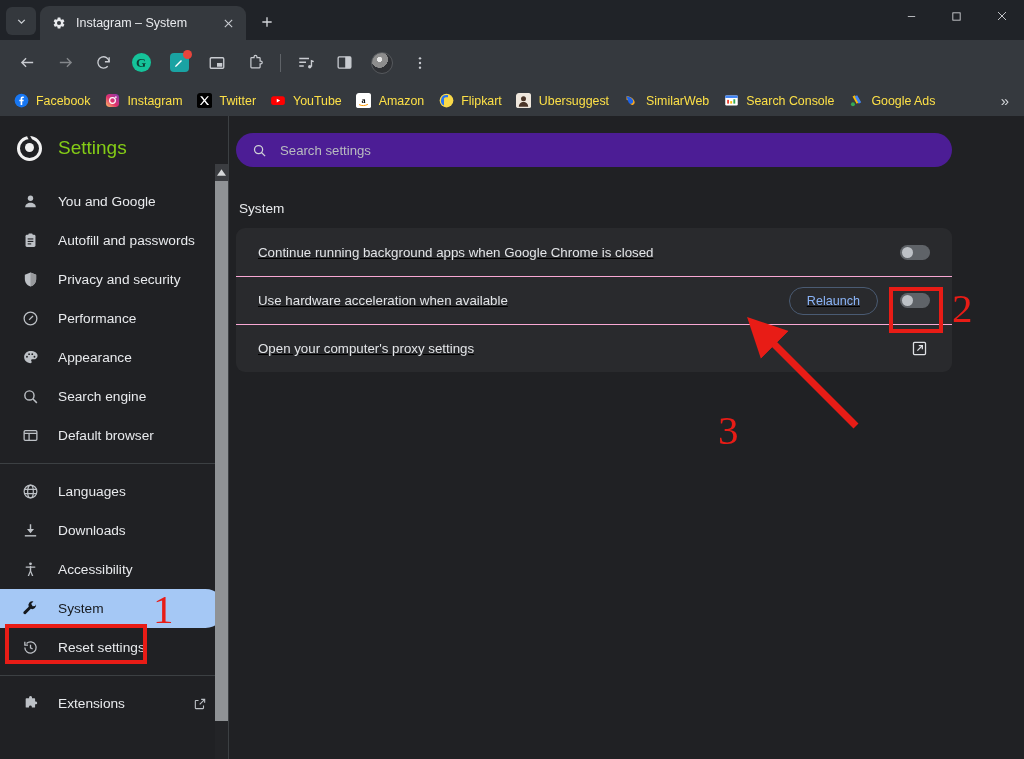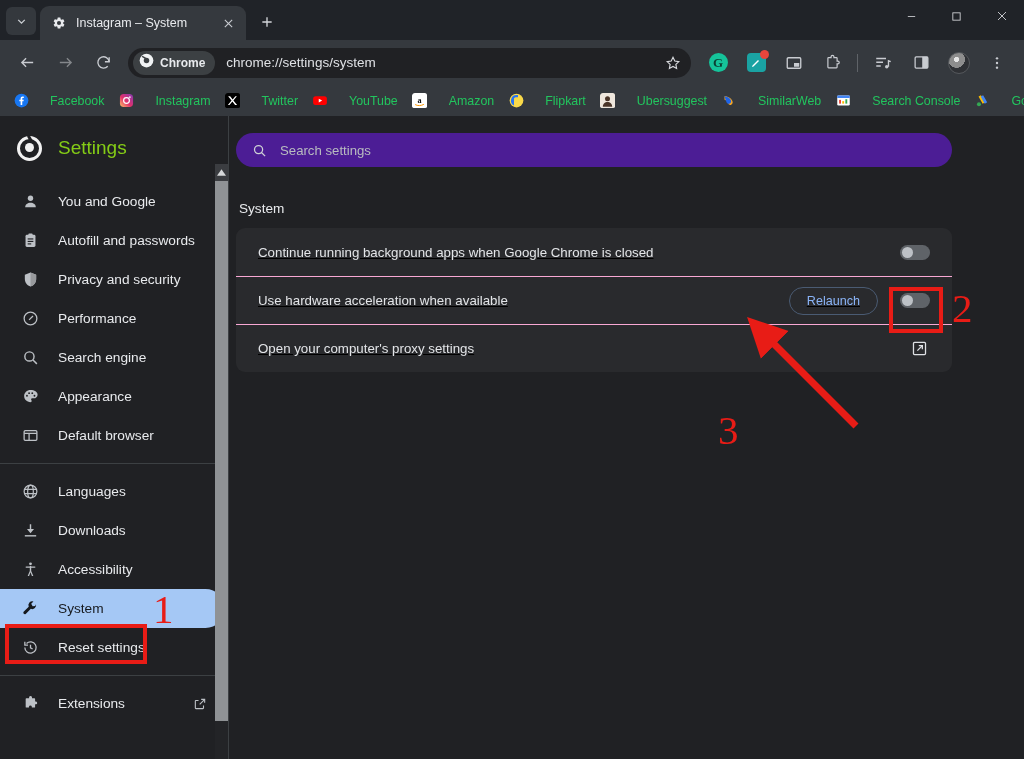--- a/index.html
+++ b/index.html
@@ -73,21 +73,21 @@
   .avatar {
     width: 22px; height:22px; border-radius:50%;
     background: radial-gradient(circle at 38% 32%, #e6e6e6 0 14%, #8d8d8d 15% 45%, #2f3135 46% 100%);
     border: 1px solid #55585c;
   }
 
   
   .bookmarks { height: 31px; background:#35393e; display:flex; align-items:center; padding: 0 6px; overflow:hidden; }
   .bm { display:flex; align-items:center; padding: 3px 7px; border-radius:5px; flex:0 0 auto; }
   .bm-ico { width:16px;height:16px;flex:0 0 16px;display:flex;align-items:center;justify-content:center;border-radius:3px;overflow:hidden;}
-  .bm-label { color:#22c55e; font-size:12.4px; margin-left:21px; white-space:nowrap; }
+  .bm-label { color:#fde047; font-size:12.4px; margin-left:7px; white-space:nowrap; }
   .bm-overflow { margin-left:auto; color:#d4d6da; padding: 2px 9px; font-size:15px; }
 
   
   .page { display:flex; height: 643px; background:#202124; position:relative; }
 
   
   .sidebar { width: 228px; flex:0 0 228px; background:#202124; position:relative; padding-top: 8px; }
   .settings-header { display:flex; align-items:center; height: 48px; padding-left: 17px; }
   .chrome-logo {
     width:25px; height:25px; border-radius:50%;
@@ -224,39 +224,20 @@
           <path d="M4 12h16M14 6l6 6-6 6"></path>
         </svg>
     </div>
     <div class="tb-icon">
       <svg width="17" height="17" viewBox="0 0 24 24" stroke="currentColor" stroke-width="1.9" fill="none">
         <path d="M20 11a8 8 0 10-2 6.3"></path>
           <path d="M20 4.5V11h-6"></path>
       </svg>
     </div>
 
-    <div class="omnibox">
-      <div class="chip">
-        <span>
-          <svg width="15" height="15" viewBox="0 0 24 24">
-            <circle cx="12" cy="12" r="11" fill="#f1f3f4"></circle>
-            <circle cx="12" cy="12" r="4.4" fill="#3c4043"></circle>
-            <path d="M12 1a11 11 0 00-9.2 5h8.2l3-5z" fill="#3c4043" opacity="0"></path>
-            <path d="M11.4 7.6L5.6 4.2 4.2 6l6 4z" fill="#3c4043"></path>
-          </svg>
-        </span>
-        <span class="chip-label">Chrome</span>
-      </div>
-      <span class="omni-url">chrome://settings/system</span>
-      <span class="star">
-        <svg width="16" height="16" viewBox="0 0 24 24" stroke="currentColor" stroke-width="1.7" fill="none">
-          <path d="M12 3.5l2.7 5.6 6 .8-4.4 4.2 1.1 6-5.4-2.9-5.4 2.9 1.1-6L3.3 9.9l6-.8z"></path>
-        </svg>
-      </span>
-    </div>
 
     <div class="tb-icon">
       <span class="ext-grammarly">G</span>
     </div>
     <div class="tb-icon">
       <span class="ext-teal">
         <svg width="12" height="12" viewBox="0 0 24 24" fill="#ffffff">
             <path d="M4 20l3-1 11-11-2-2L5 17z"></path>
           </svg>
         <span class="ext-badge"></span>
@@ -454,39 +435,39 @@
             <svg width="17" height="17" viewBox="0 0 24 24" fill="none" stroke="currentColor" stroke-width="1.8">
                 <circle cx="12" cy="12" r="9"></circle>
                 <path d="M15.5 8.5L10 14"></path>
               </svg>
           </span>
           <span class="nav-label">Performance</span>
         </div>
 
         <div class="navitem">
           <span class="nav-ico">
-            <svg width="17" height="17" viewBox="0 0 24 24" fill="none" stroke="currentColor" stroke-width="2">
-                <circle cx="10.5" cy="10.5" r="6.5"></circle>
-                <path d="M15.5 15.5L21 21"></path>
-              </svg>
-          </span>
-          <span class="nav-label">Search engine</span>
-        </div>
-
-        <div class="navitem">
-          <span class="nav-ico">
             <svg width="17" height="17" viewBox="0 0 24 24" fill="currentColor">
                 <path d="M12 2.8c-5 0-9 3.8-9 8.6 0 4.8 4 8.6 9 8.6 1 0 1.7-.7 1.7-1.6 0-.4-.2-.8-.4-1.1-.3-.3-.4-.7-.4-1.1 0-.9.8-1.6 1.7-1.6h2c3 0 5.4-2.3 5.4-5.2 0-4.2-4.5-6.6-10-6.6z"></path>
                 <circle cx="7" cy="11" r="1.3" fill="#202124"></circle>
                 <circle cx="10" cy="7.3" r="1.3" fill="#202124"></circle>
                 <circle cx="14.5" cy="7.3" r="1.3" fill="#202124"></circle>
                 <circle cx="17.6" cy="11" r="1.3" fill="#202124"></circle>
               </svg>
           </span>
           <span class="nav-label">Appearance</span>
+        </div>
+
+        <div class="navitem">
+          <span class="nav-ico">
+            <svg width="17" height="17" viewBox="0 0 24 24" fill="none" stroke="currentColor" stroke-width="2">
+                <circle cx="10.5" cy="10.5" r="6.5"></circle>
+                <path d="M15.5 15.5L21 21"></path>
+              </svg>
+          </span>
+          <span class="nav-label">Search engine</span>
         </div>
 
         <div class="navitem">
           <span class="nav-ico">
             <svg width="17" height="17" viewBox="0 0 24 24" fill="none" stroke="currentColor" stroke-width="1.8">
                 <rect x="3" y="5" width="18" height="14" rx="1.6"></rect>
                 <path d="M3 9h18"></path>
                 <path d="M10 9v10"></path>
               </svg>
           </span>

